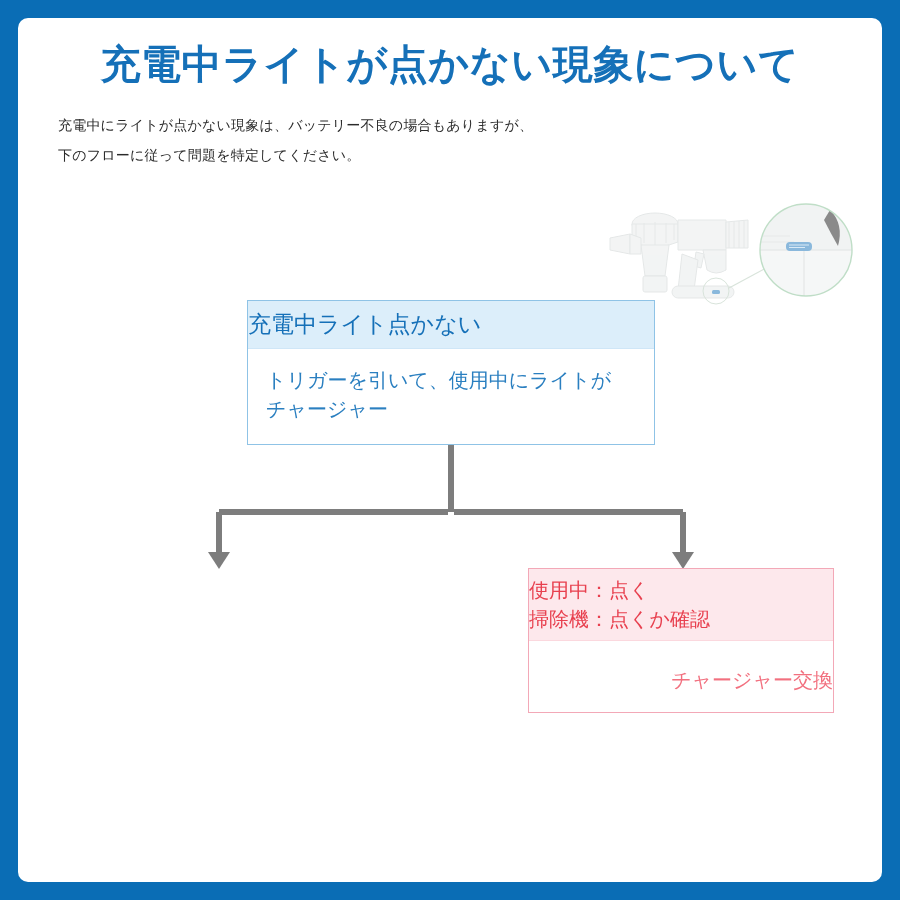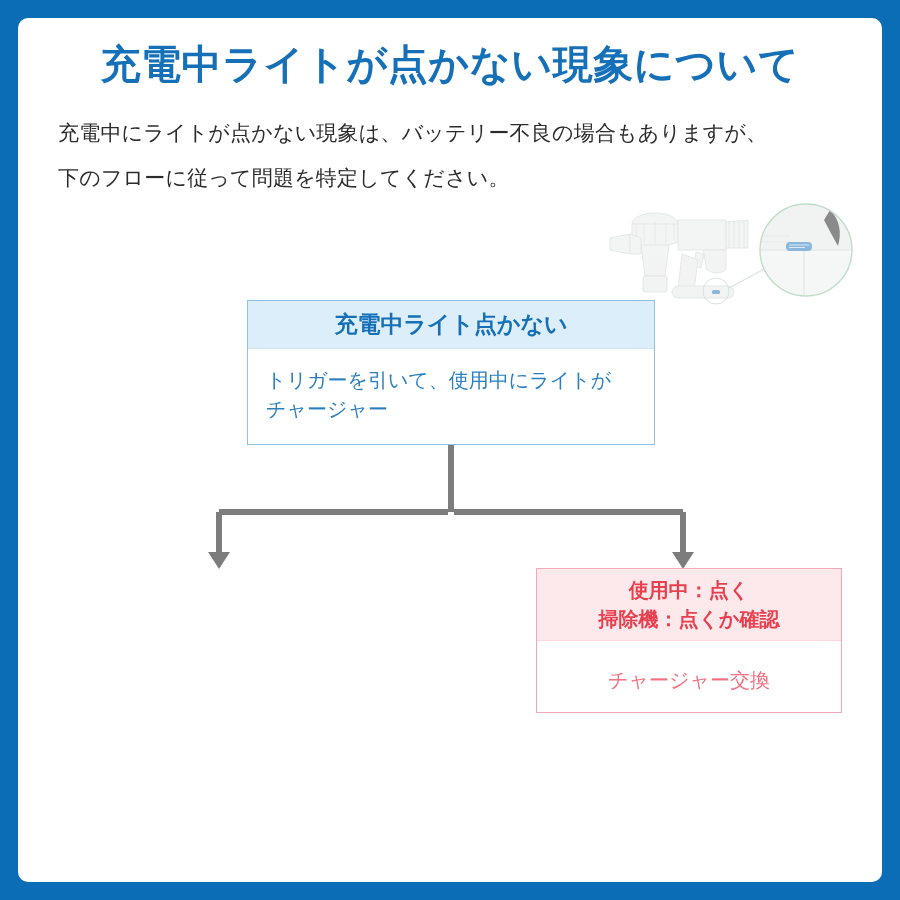--- a/index.html
+++ b/index.html
@@ -47,21 +47,21 @@
     line-height: 1.1;
     white-space: nowrap;
   }
 
   
   #intro {
     position: absolute;
     left: 40px;
     top: 92px;
     width: 800px;
-    font-size: 21px;
+    font-size: 14px;
     color: #2b2b2b;
     line-height: 2.15;
     letter-spacing: 0.2px;
   }
   #intro .ln { display: block; white-space: nowrap; }
 
   
   #illustration {
     position: absolute;
     left: 590px;
@@ -82,25 +82,25 @@
   }
 
   .node {
     position: absolute;
     box-sizing: border-box;
     background: #ffffff;
   }
   .node .head {
     box-sizing: border-box;
     text-align: center;
-    font-weight: bold;
+    font-weight: normal;
     line-height: 1.45;
     display: flex;
     flex-direction: column;
-    align-items: center;
+    align-items: flex-start;
     justify-content: center;
   }
   .node .body {
     box-sizing: border-box;
     line-height: 1.45;
   }
 
   
   #node-start {
     left: 229px;
@@ -145,34 +145,33 @@
     text-align: center;
   }
 
   
   #node-right {
     left: 510px;
     top: 550px;
     width: 306px;
     height: 145px;
     border: 1px solid #f3a8b7;
-    margin-left: 8px;
   }
   #node-right .head {
     height: 72px;
     background: #fde8ec;
     color: #e8404f;
     font-size: 20px;
     border-bottom: 1px solid #fbd8de;
   }
   #node-right .body {
     padding-top: 25px;
     font-size: 20px;
     color: #f2707f;
-    text-align: center;
+    text-align: right;
   }
 </style>
 </head>
 <body>
 
 <div id="page">
   <div id="panel">
 
     <div id="title">充電中ライトが点かない現象について</div>
 

